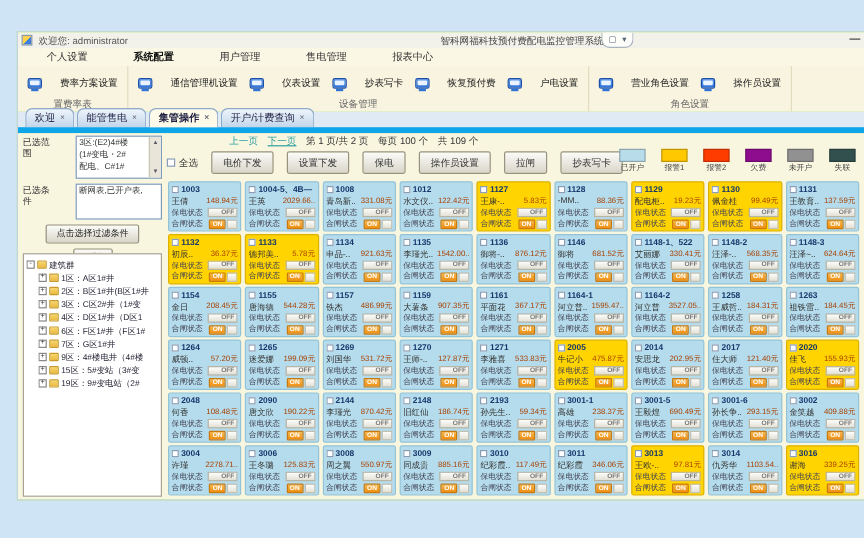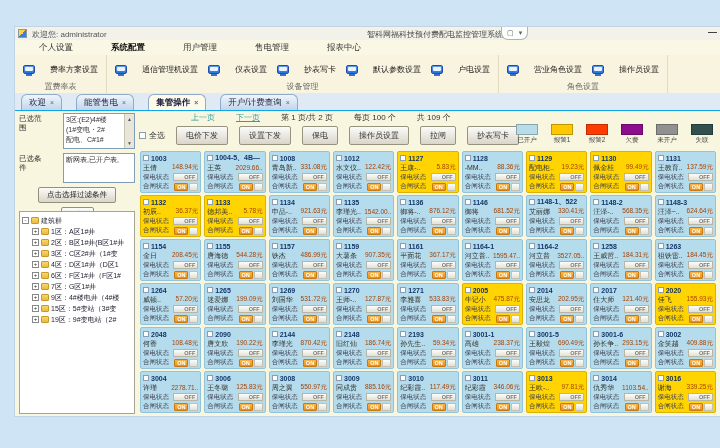--- a/index.html
+++ b/index.html
@@ -20,42 +20,42 @@
   
   .ribbon{position:absolute;left:0;top:28px;right:0;height:38px;background:#f8f4df;display:flex;}
   .rgroup{position:relative;border-right:1px solid #e2dcc0;padding:3px 8px 11px 8px;}
   .rbtns{display:flex;gap:10px;align-items:center;height:22px;}
   .rbtn{display:flex;gap:15px;align-items:center;font-size:8px;color:#222;white-space:nowrap;}
   .mon{position:relative;width:12px;height:9px;background:linear-gradient(#5b9bef,#2f72d8);border:1px solid #1d4fa8;border-radius:2px;box-sizing:border-box;flex:0 0 auto;}
   .mon::after{content:"";position:absolute;left:1px;right:1px;top:1px;bottom:2px;background:#eaf3ff;border-radius:1px;}
   .mon::before{content:"";position:absolute;left:2px;right:2px;bottom:-3px;height:2px;background:#2f72d8;}
   .rcap{position:absolute;left:0;right:0;bottom:1px;text-align:center;font-size:8px;color:#666;}
   
-  .tabstrip{position:absolute;left:0;top:66px;right:0;height:18px;background:#e0eaf5;border-bottom:1px solid #0ea5e9;padding-left:6px;display:flex;align-items:flex-end;gap:14px;box-sizing:border-box;}
+  .tabstrip{position:absolute;left:0;top:66px;right:0;height:18px;background:#e0eaf5;border-bottom:5px solid #0ea5e9;padding-left:6px;display:flex;align-items:flex-end;gap:2px;box-sizing:border-box;}
   .dtab{display:flex;align-items:center;gap:4px;height:15px;padding:0 7px;background:linear-gradient(#eef5fc,#c2d6ea);border:1px solid #8fabc9;border-bottom:none;border-radius:6px 6px 0 0;font-size:8.5px;color:#224;}
   .dtab.active{background:#fdfaea;font-weight:bold;align-items:center;}
   .tclose{font-size:7px;color:#667;}
   
   .content{position:absolute;left:0;top:84px;right:0;bottom:0;background:#f9f6e0;}
   
   .sidebar{position:absolute;left:4px;top:2px;width:116px;bottom:2px;font-size:7.5px;color:#333;}
   .side-row{display:flex;margin-bottom:4px;gap:20px;}
   .side-label{width:24px;line-height:1.15;padding-top:2px;font-size:7.5px;}
   .listbox{position:relative;flex:1;height:36px;background:#fff;border:1px solid #7f9db9;box-sizing:border-box;padding:1px 10px 1px 2px;overflow:hidden;font-size:7px;line-height:10px;}
   .lbscroll{position:absolute;right:0;top:0;bottom:0;width:9px;background:#e9e5d8;border-left:1px solid #c8c4b4;display:flex;flex-direction:column;justify-content:space-between;align-items:center;font-size:5px;color:#556;}
   .textbox{flex:1;height:30px;background:#fff;border:1px solid #7f9db9;box-sizing:border-box;padding:1px 2px;font-size:7px;line-height:10px;}
   .side-btn{display:block;margin:0 auto 4px auto;background:linear-gradient(#fbfbf8,#d9d5c9);border:1px solid #93907c;border-radius:2px;font-size:7.5px;color:#222;padding:2px 8px;text-align:center;font-family:inherit;}
   .tree{position:absolute;left:0;right:0;top:98px;bottom:0;background:#fff;border:1px solid #a8a492;box-sizing:border-box;padding:3px 2px;overflow:hidden;font-size:7px;color:#223;}
   .titem{display:flex;align-items:center;gap:2px;height:11px;white-space:nowrap;overflow:hidden;}
   .titem.child{margin-left:10px;}
   .texp{width:7px;height:7px;border:1px solid #888;background:#fff;box-sizing:border-box;font-size:6px;line-height:5px;text-align:center;color:#333;flex:0 0 auto;}
   .tfold{width:8px;height:7px;background:linear-gradient(#f8d66e,#eab93e);border:1px solid #c89b28;border-radius:1px;box-sizing:border-box;flex:0 0 auto;}
   
   .main{position:absolute;left:124px;right:4px;top:0;bottom:2px;}
-  .pager{position:absolute;left:52px;top:1px;display:flex;gap:21px;font-size:8px;color:#333;white-space:nowrap;}
+  .pager{position:absolute;left:52px;top:1px;display:flex;gap:8px;font-size:8px;color:#333;white-space:nowrap;}
   .plink{color:#2e9e9e;}
   .plink.next{text-decoration:underline;}
   .controls{position:absolute;left:0;top:15px;display:flex;gap:11px;align-items:center;}
   .selall{display:flex;gap:3px;align-items:center;font-size:8px;color:#333;}
   .cbx{width:7px;height:7px;background:#fff;border:1px solid #8a9db5;box-sizing:border-box;}
   .tool-btn{background:linear-gradient(#fbfbf8,#d9d5c9);border:1px solid #97937f;border-radius:2px;font-size:8px;color:#333;padding:3px 9px;font-family:inherit;white-space:nowrap;}
   .legend{position:absolute;right:4px;top:13px;display:flex;gap:13px;}
   .litem{display:flex;flex-direction:column;align-items:center;gap:1px;}
   .lsw{width:22px;height:11px;border:1px solid rgba(0,0,0,.25);box-sizing:border-box;}
   .llab{font-size:6.5px;color:#444;white-space:nowrap;}
@@ -120,21 +120,21 @@
             <div class="rbtn">
               <span class="mon"></span>
               <span>仪表设置</span>
             </div>
             <div class="rbtn">
               <span class="mon"></span>
               <span>抄表写卡</span>
             </div>
             <div class="rbtn">
               <span class="mon"></span>
-              <span>默认参数设置</span>
+              <span>恢复预付费</span>
             </div>
             <div class="rbtn">
               <span class="mon"></span>
               <span>户电设置</span>
             </div>
           </div>
           <div class="rcap">设备管理</div>
         </div>
         <div class="rgroup">
           <div class="rbtns">

